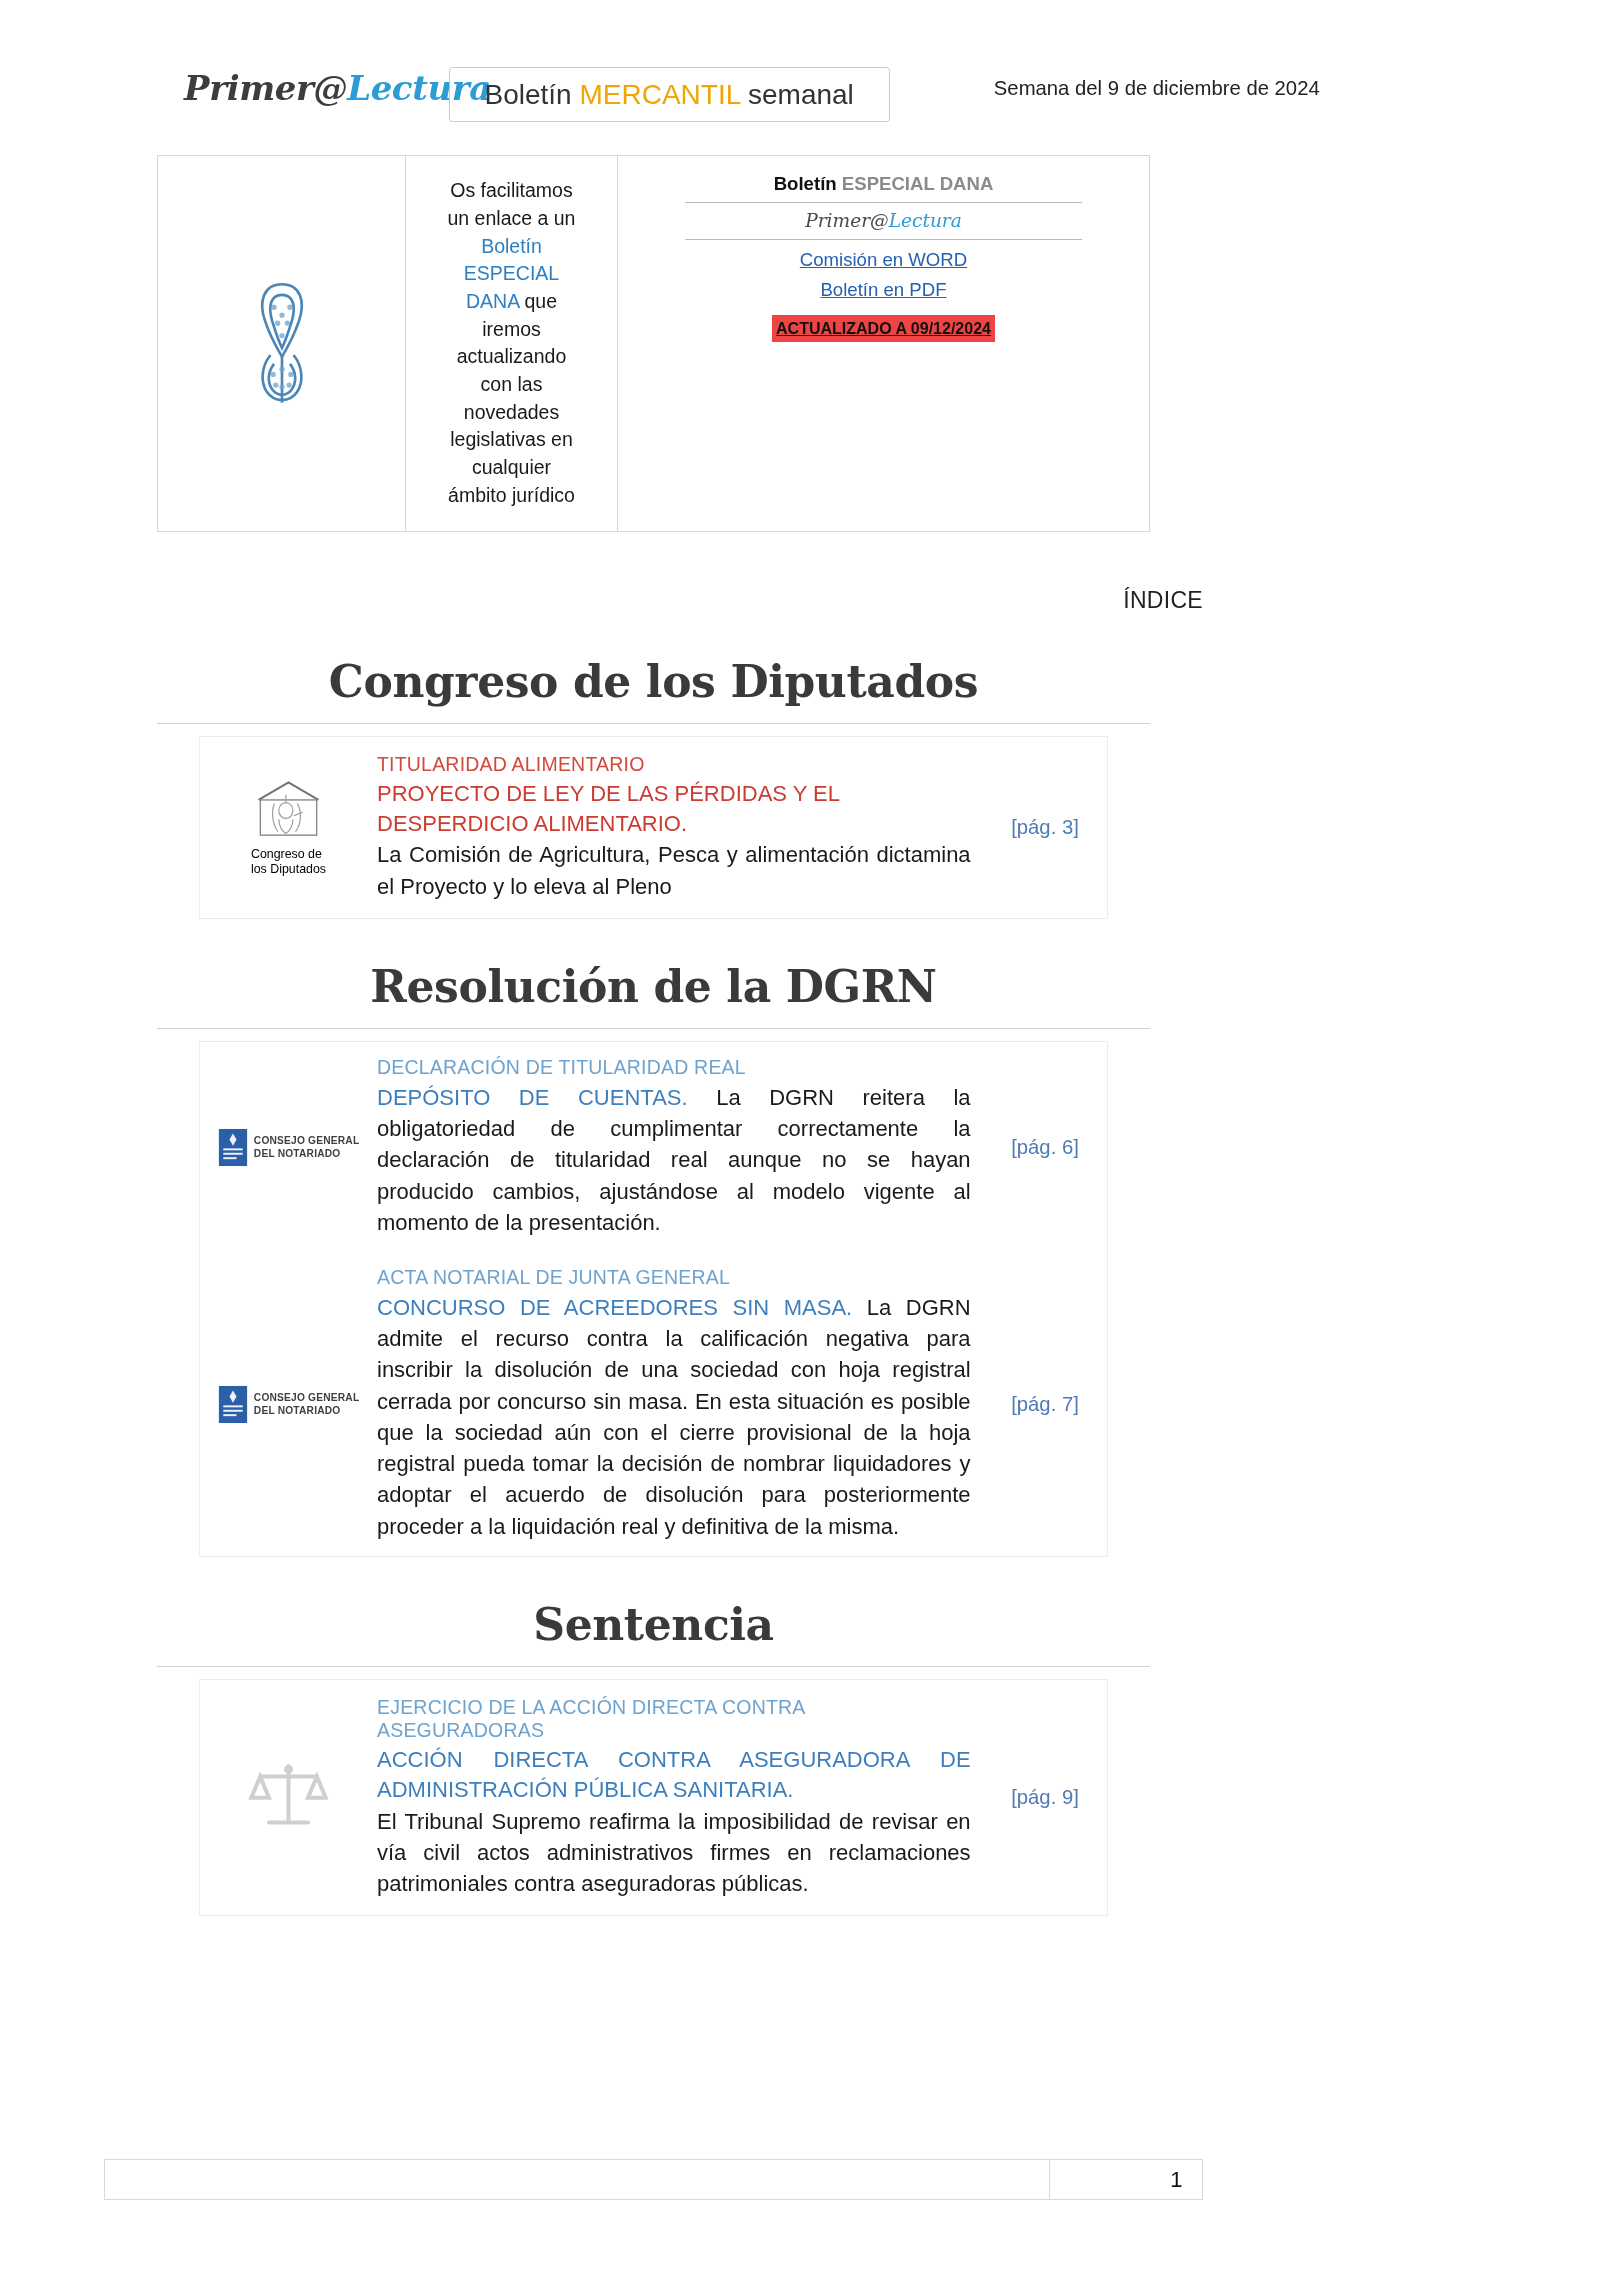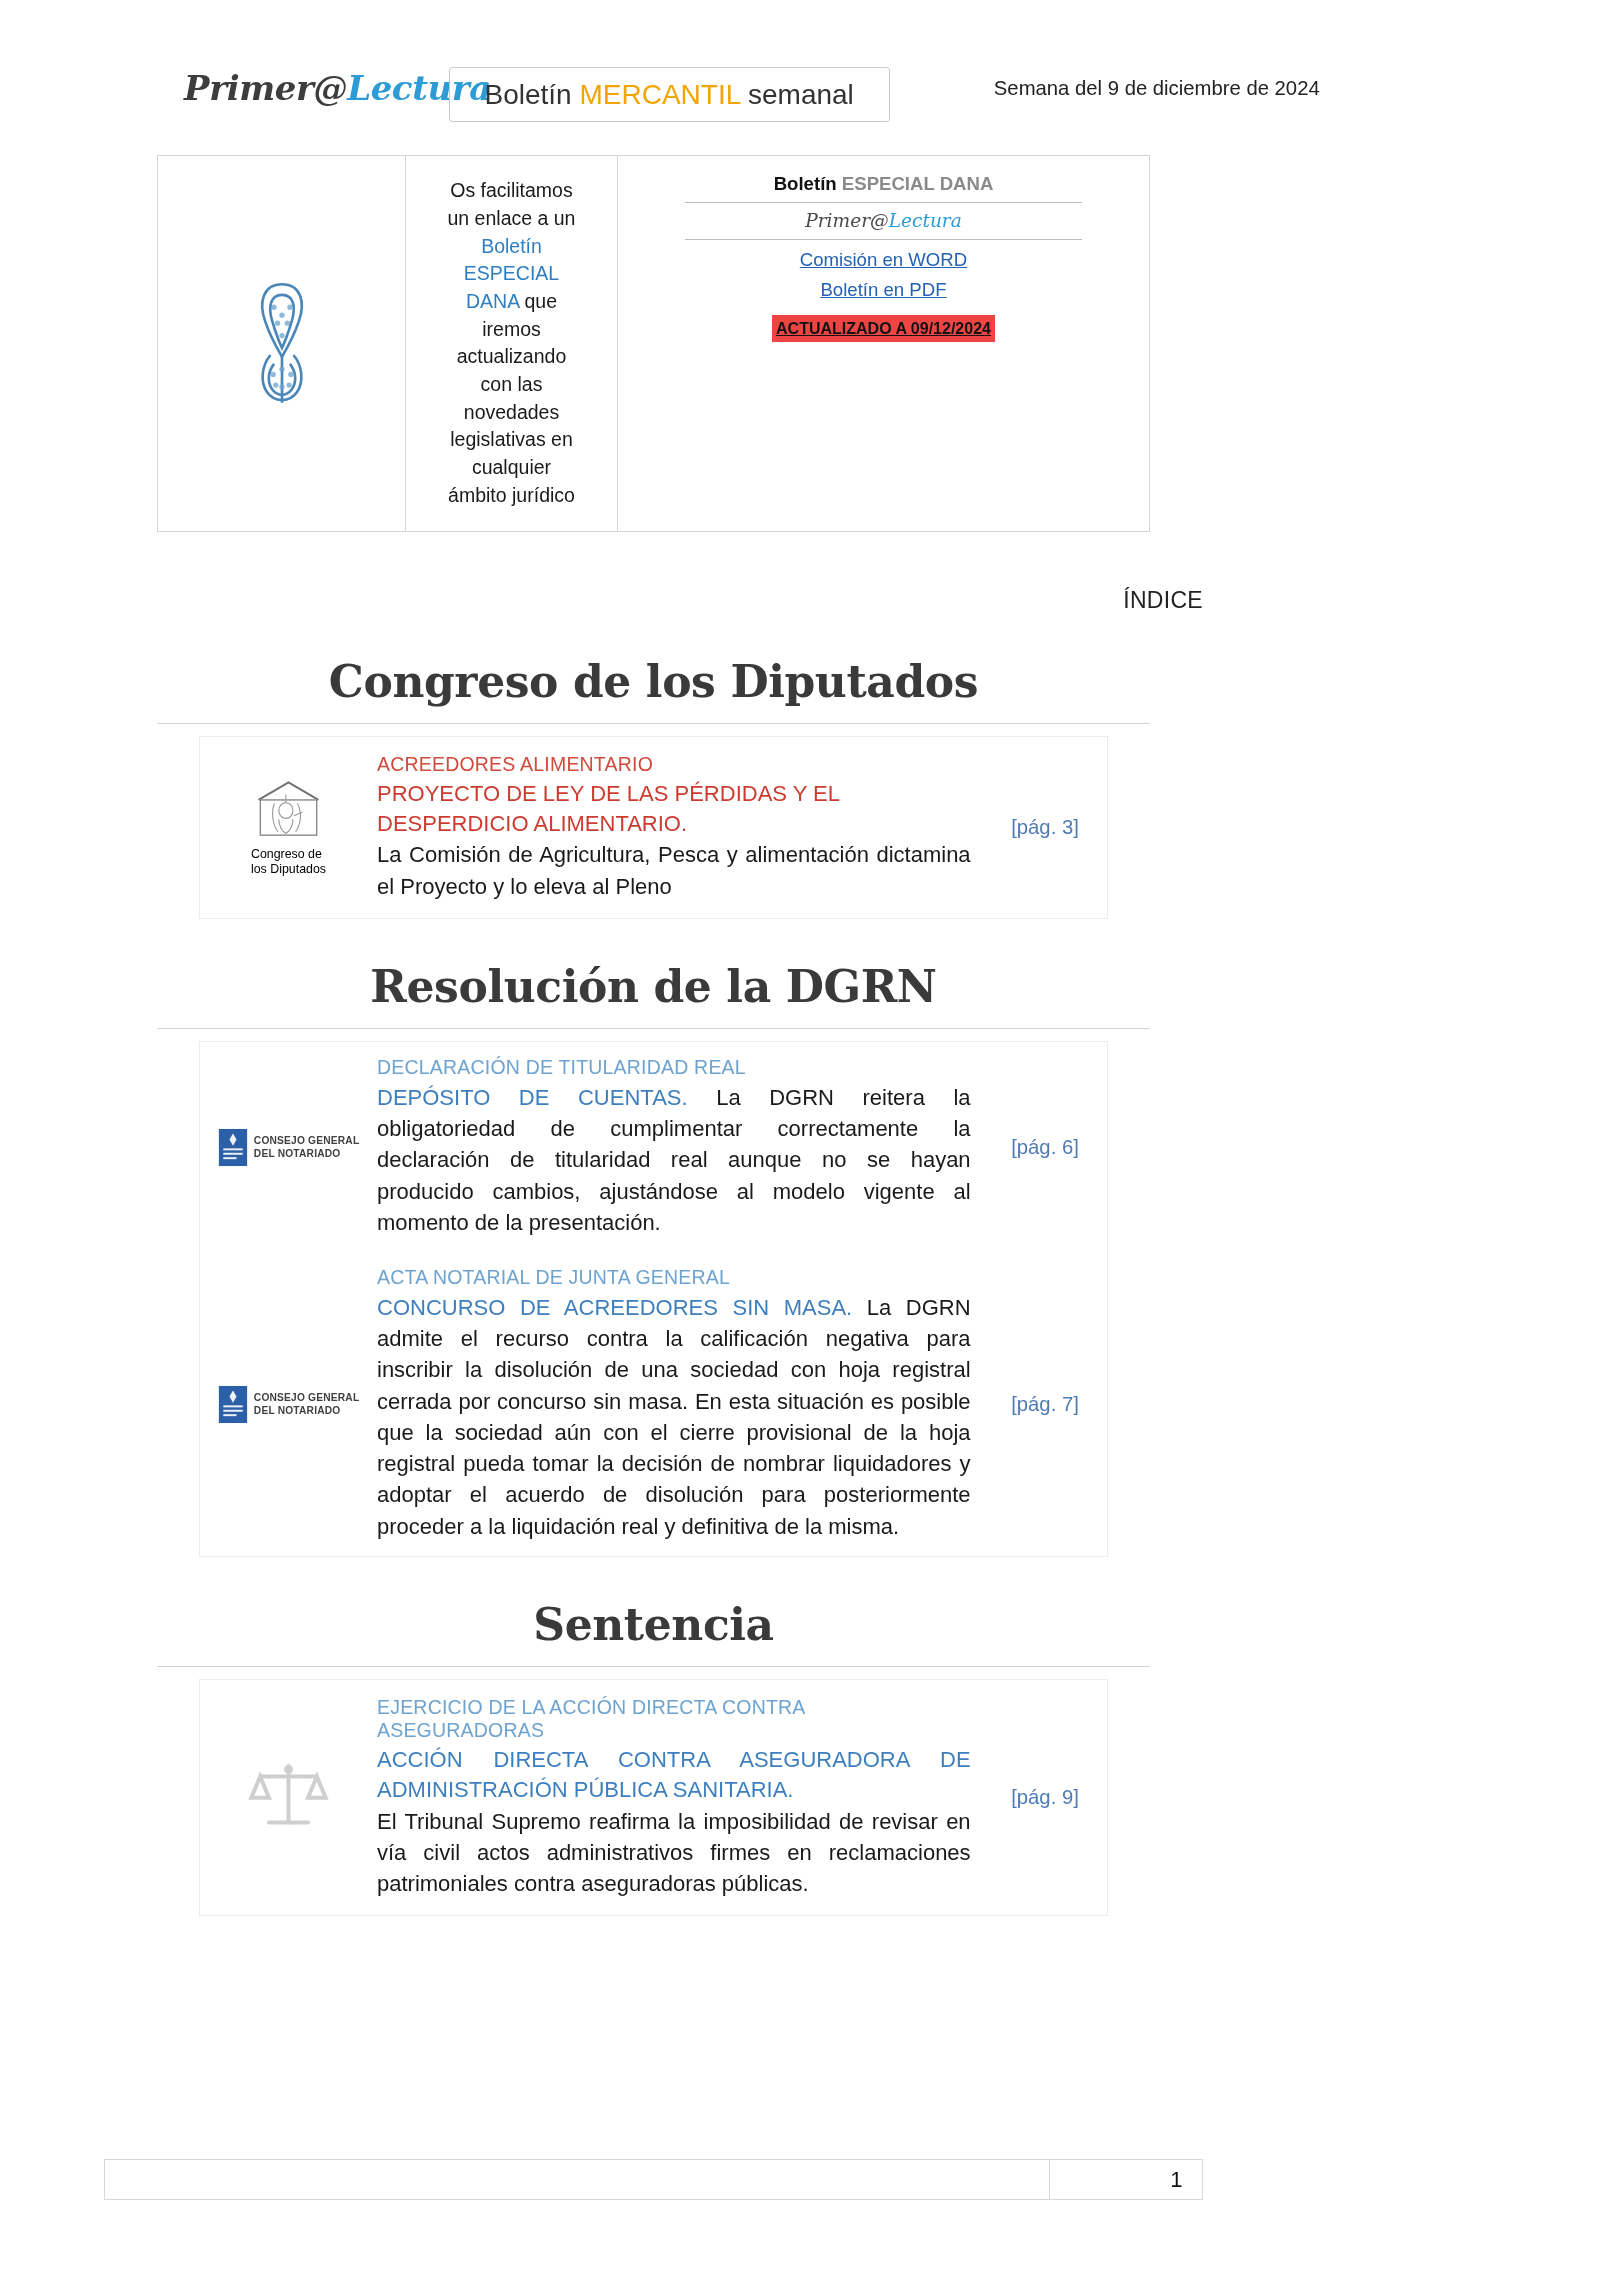--- a/index.html
+++ b/index.html
@@ -355,21 +355,21 @@
             <path d="M52 44 L62 40"></path>
           </g>
         </svg>
       </span>
       <div class="congreso-logo">
         <div>Congreso de</div>
         <div>los Diputados</div>
       </div>
     </div>
     <div class="entry-body">
-      <div class="kicker red">ACREEDORES ALIMENTARIO</div>
+      <div class="kicker red">TITULARIDAD ALIMENTARIO</div>
       <div class="headline red">PROYECTO DE LEY DE LAS PÉRDIDAS Y EL DESPERDICIO ALIMENTARIO.</div>
       <div class="body-text">La Comisión de Agricultura, Pesca y alimentación dictamina el Proyecto y lo eleva al Pleno</div>
     </div>
     <div class="entry-page-col">[pág. 3]</div>
   </div>
 
   <div class="section-title">Resolución de la DGRN</div>
   <div class="section-rule"></div>
 
   <div class="entry-table" style="display:block;">

